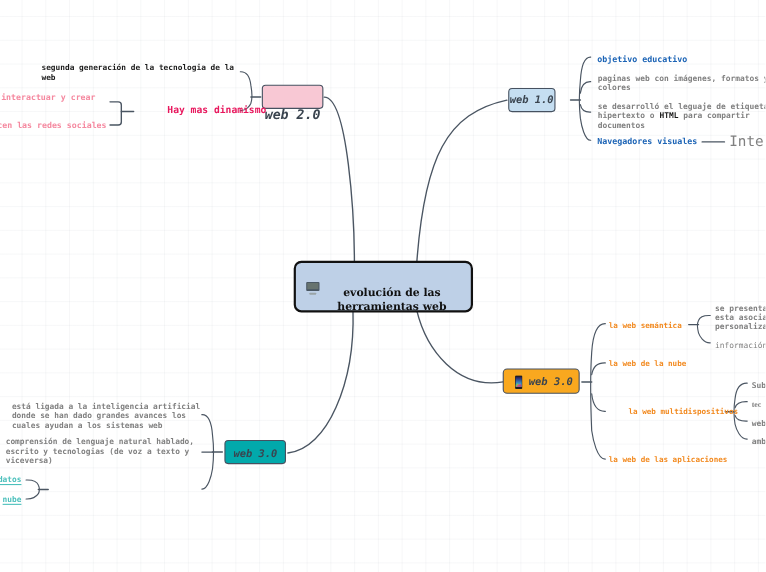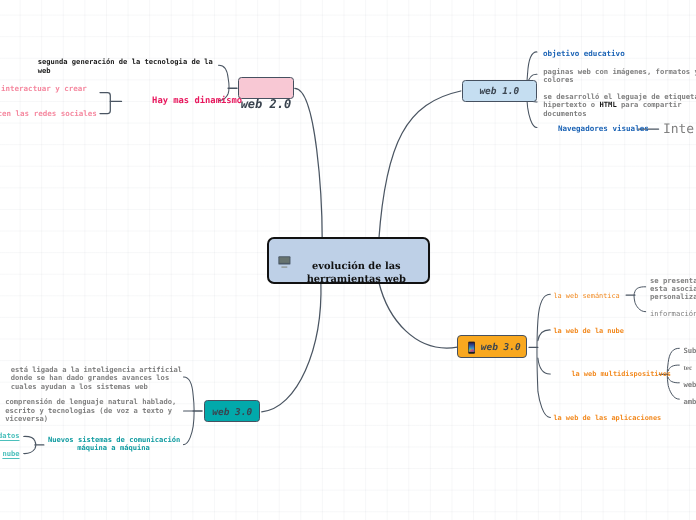--- a/index.html
+++ b/index.html
@@ -67,30 +67,30 @@
 herramientas web</span>
     </div>
     <div class="node" style="left: 238.1px; top: 77.1px; width: 55.7px; height: 22.1px; background: rgb(248, 200, 212); border: 1.6px solid rgb(70, 81, 96); border-radius: 3.5px;">
       <span style="width:100%;text-align:center;font-style:italic;font-weight:bold;font-size:12px;line-height:11px;position:relative;top:16px;color:#3a444f;">web 2.0</span>
     </div>
     <div class="txt" style="left: 37.7px; top: 58.3px; font-size: 7.1px; line-height: 8.9px; color: rgb(26, 26, 26); font-weight: bold;">segunda generación de la tecnologia de la
 web</div>
     <div class="txt" style="left: 124.1px; top: 95.8px; font-size: 8.8px; line-height: 10px; color: rgb(232, 23, 93); font-weight: bold; margin-left: 28px;">Hay mas dinamismo</div>
     <div class="txt" style="left: -8px; top: 85.1px; font-size: 7.5px; line-height: 8.8px; color: rgb(245, 136, 159); font-weight: bold;">a interactuar y crear</div>
     <div class="txt" style="left: -7px; top: 109.6px; font-size: 7.5px; line-height: 8.8px; color: rgb(245, 136, 159); font-weight: bold;">ecen las redes sociales</div>
-    <div class="node" style="left: 461.8px; top: 80px; width: 75px; height: 21.8px; background: rgb(197, 222, 241); border: 1.6px solid rgb(70, 81, 96); border-radius: 3.5px;">
+    <div class="node" style="left: 461.8px; top: 80px; width: 43px; height: 21.8px; background: rgb(197, 222, 241); border: 1.6px solid rgb(70, 81, 96); border-radius: 3.5px;">
       <span style="width:100%;text-align:center;font-style:italic;font-weight:bold;font-size:9.45px;line-height:11px;position:relative;top:1.1px;color:#3a444f;">web 1.0</span>
     </div>
     <div class="txt" style="left: 542.9px; top: 48.6px; font-size: 7.55px; line-height: 9px; color: rgb(27, 99, 181); font-weight: bold;">objetivo educativo</div>
     <div class="txt" style="left: 543.3px; top: 67.6px; font-size: 7.18px; line-height: 8.5px; color: rgb(128, 128, 128); font-weight: bold;">paginas web con imágenes, formatos y
 colores</div>
     <div class="txt" style="left: 543.3px; top: 93px; font-size: 7.18px; line-height: 8.3px; color: rgb(128, 128, 128); font-weight: bold;">se desarrolló el leguaje de etiquetas
 hipertexto o <b style="color:#1a1a1a">HTML</b> para compartir
 documentos</div>
-    <div class="txt" style="left: 542.9px; top: 123.5px; font-size: 7.55px; line-height: 9px; color: rgb(27, 99, 181); font-weight: bold; margin-left: 15px;">Navegadores visuales</div>
+    <div class="txt" style="left: 542.9px; top: 123.5px; font-size: 7.55px; line-height: 9px; color: rgb(27, 99, 181); font-weight: bold;">Navegadores visuales</div>
     <div class="txt" style="left: 662.9px; top: 126.3px; font-size: 13px; line-height: 8.5px; color: rgb(128, 128, 128); font-weight: normal;">Internet</div>
     <div class="node" style="left: 457.3px; top: 335.2px; width: 69.9px; height: 22.7px; background: rgb(249, 168, 31); border: 1.6px solid rgb(70, 81, 96); border-radius: 4px;">
 <span style="position:absolute;left:9.6px;top:4.6px;width:7.2px;height:12.8px;transform:translateY(-1.8px)">
  <svg width="7.2" height="12.8" viewBox="0 0 7.2 12.8">
   <defs>
    <linearGradient id="scrSky" x1="0" y1="0" x2="0" y2="1">
      <stop offset="0%" stop-color="#2a1b52"></stop>
      <stop offset="30%" stop-color="#2f4f95"></stop>
      <stop offset="62%" stop-color="#3f8ec2"></stop>
      <stop offset="100%" stop-color="#56b6d6"></stop>
@@ -102,38 +102,36 @@
      <stop offset="100%" stop-color="#8e4e8f"></stop>
    </linearGradient>
   </defs>
   <rect x="0.25" y="0.25" width="6.7" height="12.3" rx="1.0" fill="#1c1d22"></rect>
   <rect x="0.85" y="1.45" width="5.5" height="9.0" fill="url(#scrSky)"></rect>
   <path d="M0.85,10.45 L0.85,8.6 L2.5,7.1 L3.9,8.5 L4.8,7.6 L6.35,9.2 L6.35,10.45 Z" fill="url(#scrGnd)"></path>
  </svg>
 </span>
 <span style="position:absolute;left:19.5px;right:2.5px;text-align:center;top:6.2px;font-style:italic;font-weight:bold;font-size:9.5px;line-height:11px;color:#3a444f;">web 3.0</span>
     </div>
-    <div class="txt" style="left: 553.4px; top: 291.5px; font-size: 6.9px; line-height: 8.4px; color: rgb(242, 137, 30); font-weight: normal;">la web semántica</div>
+    <div class="txt" style="left: 553.4px; top: 291.5px; font-size: 6.9px; line-height: 8.4px; color: rgb(242, 137, 30); font-weight: bold;">la web semántica</div>
     <div class="txt" style="left: 553.4px; top: 327.4px; font-size: 6.9px; line-height: 8.4px; color: rgb(242, 137, 30); font-weight: bold;">la web de la nube</div>
     <div class="txt" style="left: 553.4px; top: 370px; font-size: 6.9px; line-height: 8.4px; color: rgb(242, 137, 30); font-weight: bold; margin-left: 18px;">la web multidispositivos</div>
     <div class="txt" style="left: 553.4px; top: 414.2px; font-size: 6.9px; line-height: 8.4px; color: rgb(242, 137, 30); font-weight: bold;">la web de las aplicaciones</div>
     <div class="txt" style="left: 650px; top: 276.6px; font-size: 7.18px; line-height: 8.2px; color: rgb(128, 128, 128); font-weight: bold;">se presenta
 esta asocia
 personaliza</div>
     <div class="txt" style="left: 650px; top: 309.9px; font-size: 7.18px; line-height: 8.2px; color: rgb(128, 128, 128); font-weight: normal;">información</div>
     <div class="txt" style="left: 683.4px; top: 346.6px; font-size: 7.18px; line-height: 8.2px; color: rgb(128, 128, 128); font-weight: bold;">Sub</div>
     <div class="txt" style="left: 683.4px; top: 363.5px; font-size: 7.18px; line-height: 8.2px; color: rgb(128, 128, 128); font-weight: bold; font-family: Liberation Serif, serif;">tec</div>
     <div class="txt" style="left: 683.4px; top: 381.2px; font-size: 7.18px; line-height: 8.2px; color: rgb(128, 128, 128); font-weight: bold;">web</div>
     <div class="txt" style="left: 683.4px; top: 397.7px; font-size: 7.18px; line-height: 8.2px; color: rgb(128, 128, 128); font-weight: bold;">amb</div>
     <div class="node" style="left: 203.9px; top: 400.4px; width: 56.6px; height: 21.6px; background: rgb(2, 169, 171); border: 1.6px solid rgb(70, 81, 96); border-radius: 3.5px;">
       <span style="width:100%;text-align:center;font-style:italic;font-weight:bold;font-size:9.45px;line-height:11px;position:relative;top:1.1px;color:#3a444f;">web 3.0</span>
     </div>
     <div class="txt" style="left: 10.8px; top: 365.6px; font-size: 7.12px; line-height: 8.55px; color: rgb(128, 128, 128); font-weight: bold;">está ligada a la inteligencia artificial
 donde se han dado grandes avances los
 cuales ayudan a los sistemas web</div>
     <div class="txt" style="left: 5.2px; top: 398.1px; font-size: 7.12px; line-height: 8.5px; color: rgb(128, 128, 128); font-weight: bold;">comprensión de lenguaje natural hablado,
 escrito y tecnologias (de voz a texto y
 viceversa)</div>
-    <div class="txt" style="left: 48px; top: 435.5px; font-size: 7.1px; line-height: 8.6px; color: rgb(15, 155, 160); font-weight: bold; text-align: center; width: 131px;">Nuevos sistemas de comunicación
-máquina a máquina</div>
     <div class="txt" style="left: -12.5px; top: 432.4px; font-size: 7.12px; line-height: 8.6px; color: rgb(76, 192, 188); font-weight: bold; text-align: right; width: 32px; text-decoration: underline; text-underline-offset: 1.5px;">datos</div>
     <div class="txt" style="left: -12.5px; top: 450.1px; font-size: 7.12px; line-height: 8.6px; color: rgb(76, 192, 188); font-weight: bold; text-align: right; width: 32px; text-decoration: underline; text-underline-offset: 1.5px;">nube</div>
   </div>
 
 </body></html>

